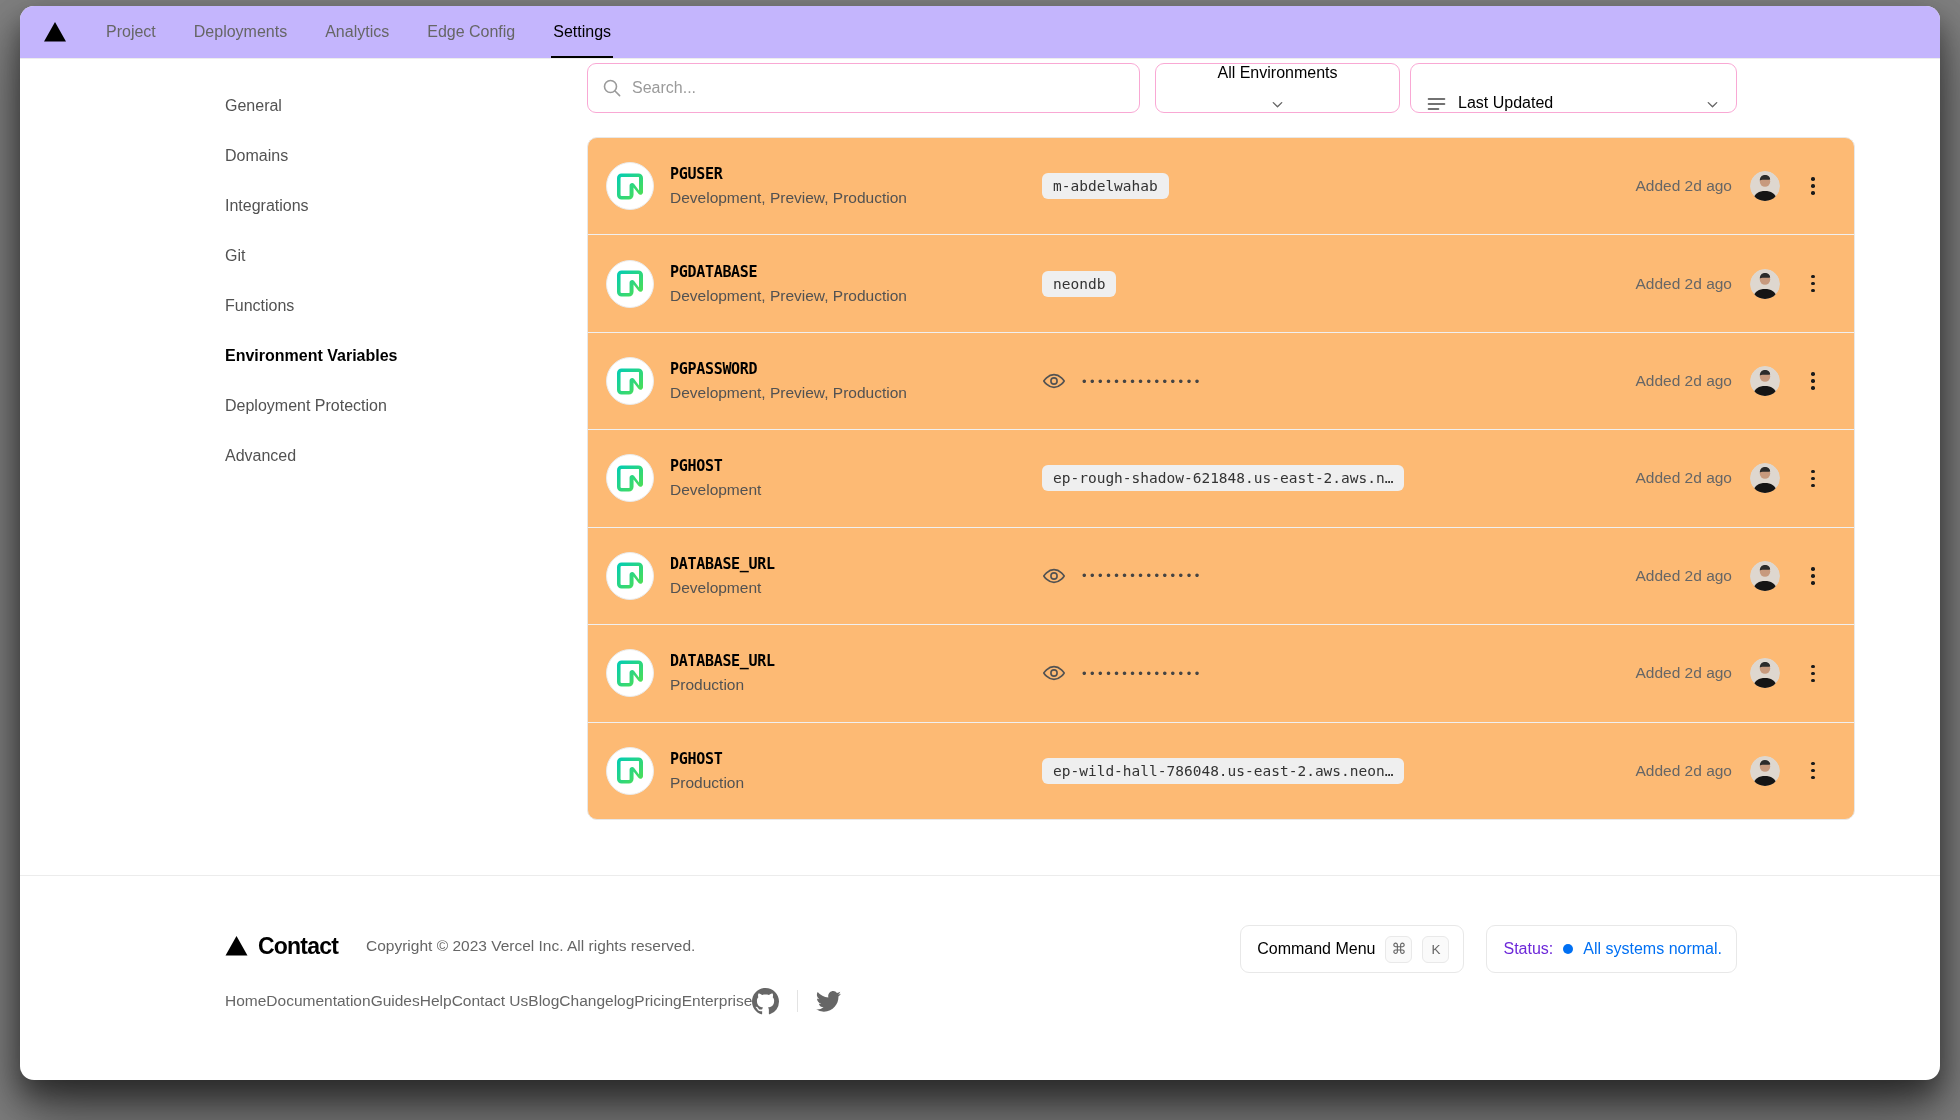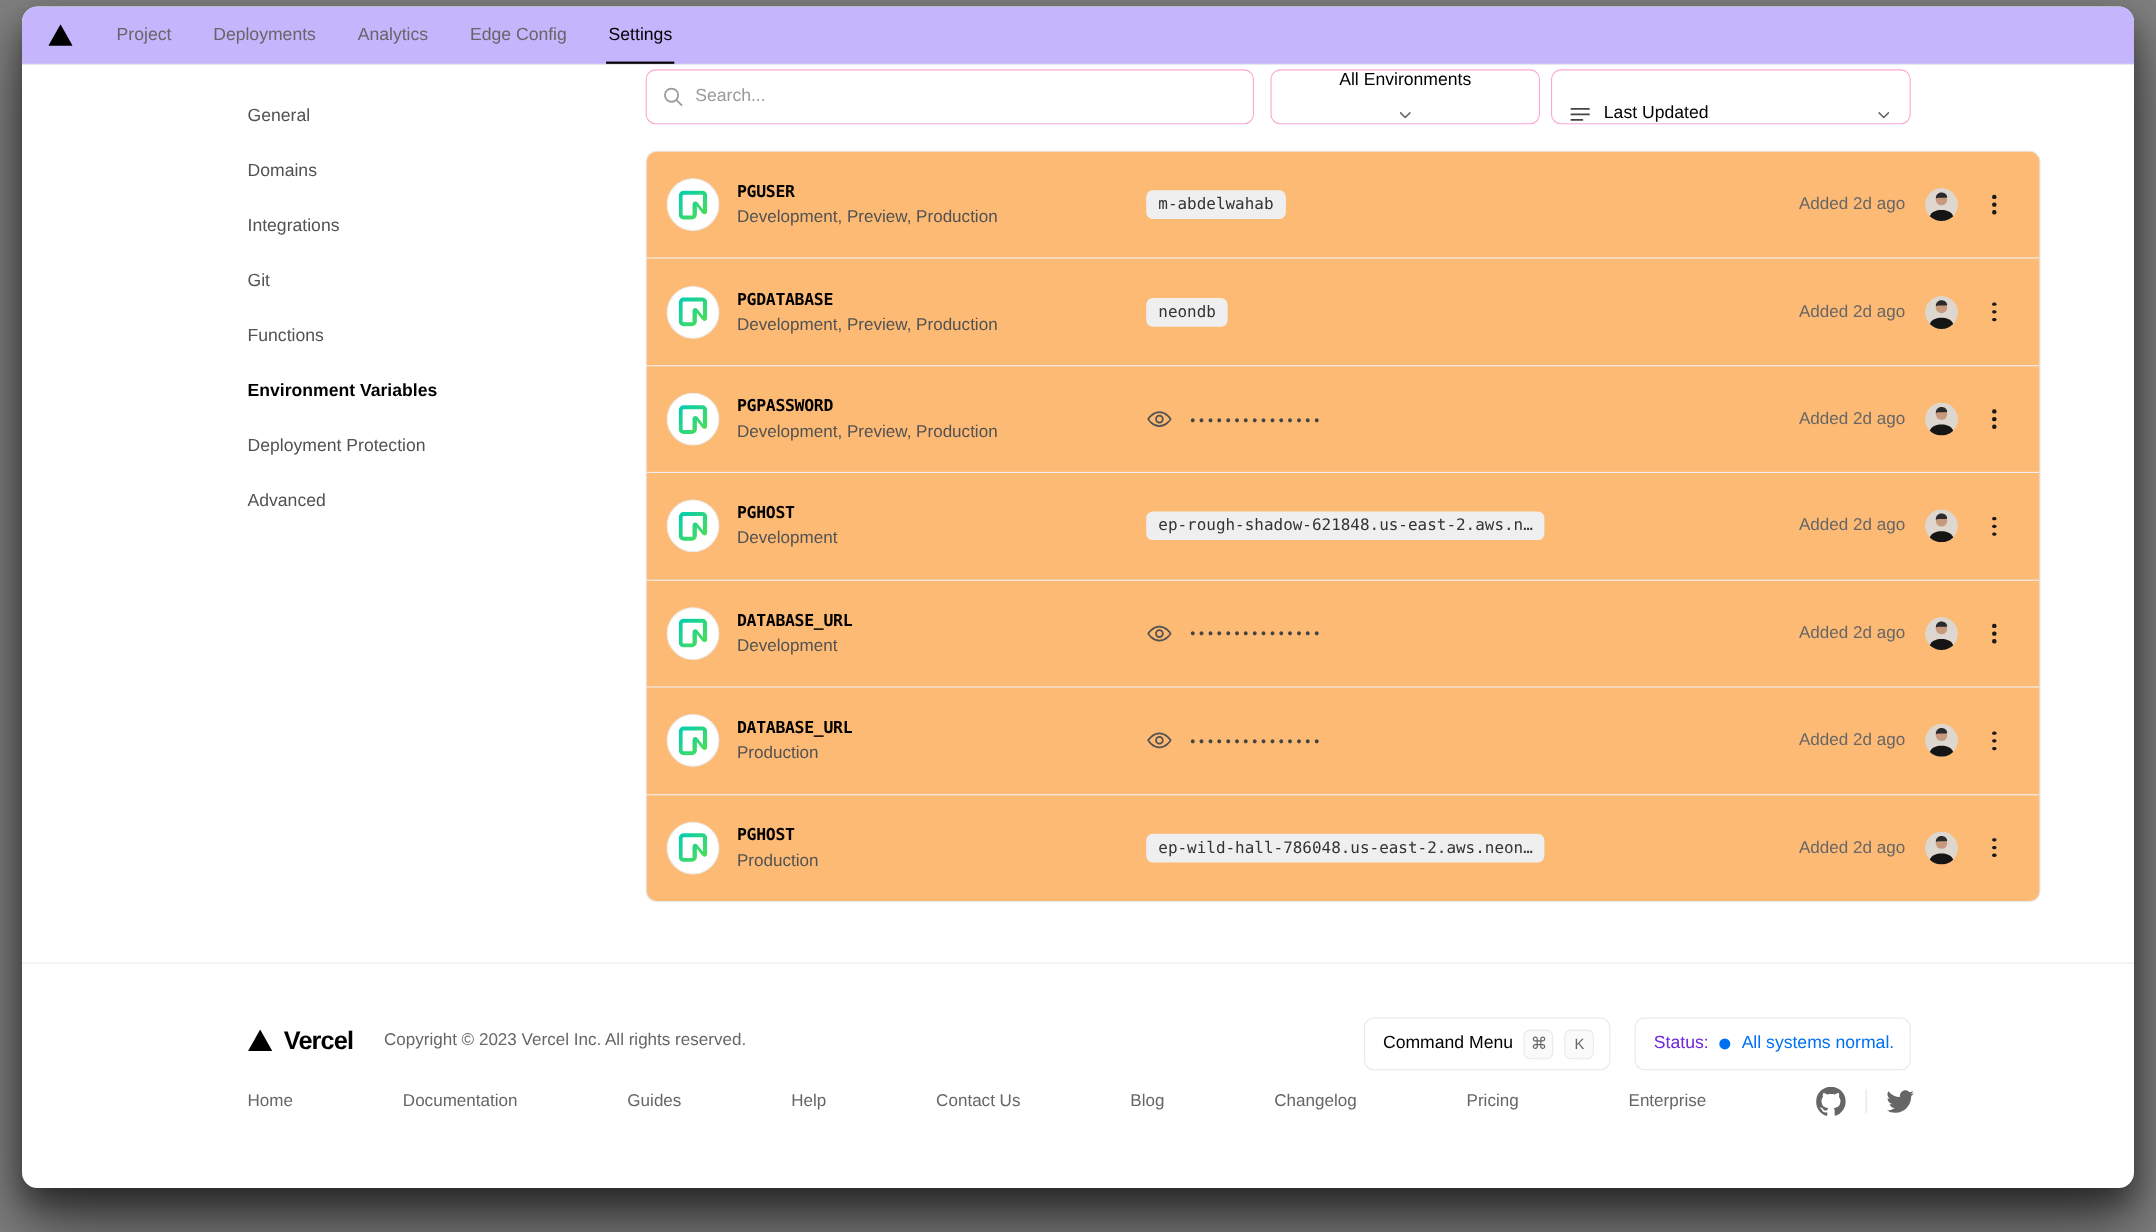--- a/index.html
+++ b/index.html
@@ -111,21 +111,21 @@
     width:27px; height:27px; border:1px solid #e9e9e9; background:#fafafa;
     border-radius:6px; display:flex; align-items:center; justify-content:center;
     font-size:13.5px; color:#666;
   }
   .key.cmd { font-size:15px; }
   .status-label { color:#6d28d9; }
   .status-dot { width:10px; height:10px; border-radius:50%; }
   .status-msg { font-weight:normal; }
   .footer-links {
     position:absolute; left:205px; right:200px; top:975px; height:40px;
-    display:flex; align-items:center; justify-content:space-between;
+    display:flex; align-items:center; 
   }
   .f-link { font-size:15.5px; color:#666; text-decoration:none; cursor:pointer; }
   .social { display:flex; align-items:center; gap:18px; }
   .social .vline { width:1px; height:22px; background:#e3e3e3; }
   .icon-btn { background:none; border:none; cursor:pointer; display:flex; padding:0; }
 </style>
 </head>
 <body>
 
 <svg width="0" height="0" style="position:absolute">
@@ -419,21 +419,21 @@
   </section>
 
   <div class="footer-divider"></div>
 
   <div class="brand-row">
     <span style="display:flex">
       <svg width="23" height="20" viewBox="0 0 22 20">
           <path d="M11 0l11 19.5H0L11 0z" fill="#000"></path>
         </svg>
     </span>
-    <span class="wordmark">Vercel</span>
+    <span class="wordmark">Contact</span>
     <span class="copyright">Copyright © 2023 Vercel Inc. All rights reserved.</span>
   </div>
 
   <div class="footer-buttons">
     <button class="f-btn">
       <span>Command Menu</span>
       <span class="key cmd">⌘</span>
       <span class="key">K</span>
     </button>
     <button class="f-btn">

